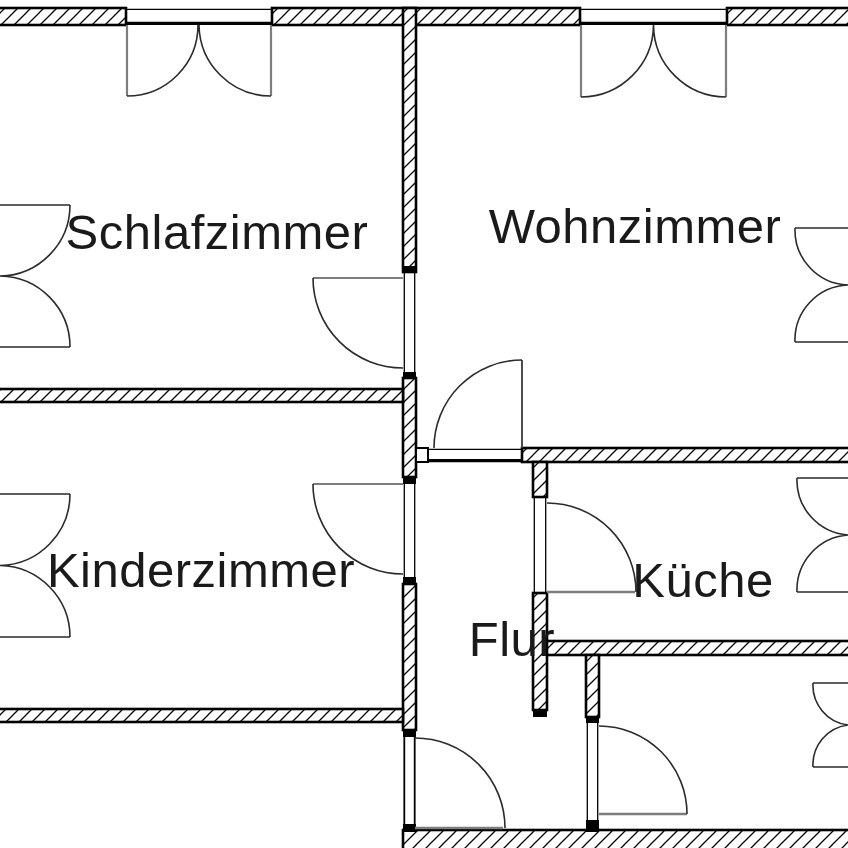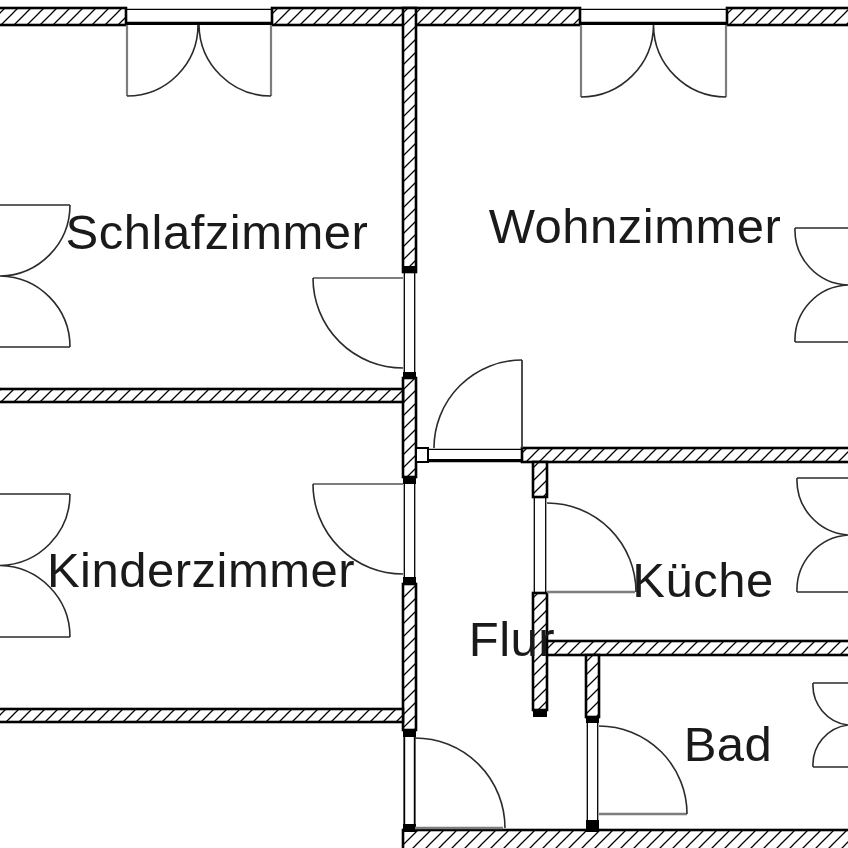--- a/index.html
+++ b/index.html
@@ -135,14 +135,13 @@
       <path d="M813,683 A40,40 0 0 0 848,725 M813,767 A40,40 0 0 1 848,725"></path>
     </g>
   </g>
 </svg>
 
   <div class="room-label" style="left:217px; top:232px;">Schlafzimmer</div>
   <div class="room-label" style="left:635px; top:226px;">Wohnzimmer</div>
   <div class="room-label" style="left:201px; top:570px;text-align:center;">Kinderzimmer</div>
   <div class="room-label" style="left:703px; top:580px;">Küche</div>
   <div class="room-label" style="left:477px; top:639px;margin-left:35px;">Flur</div>
-  <div class="room-label" style="left:728px; top:744px;">Bad</div>
 </div>
 
 </body></html>

